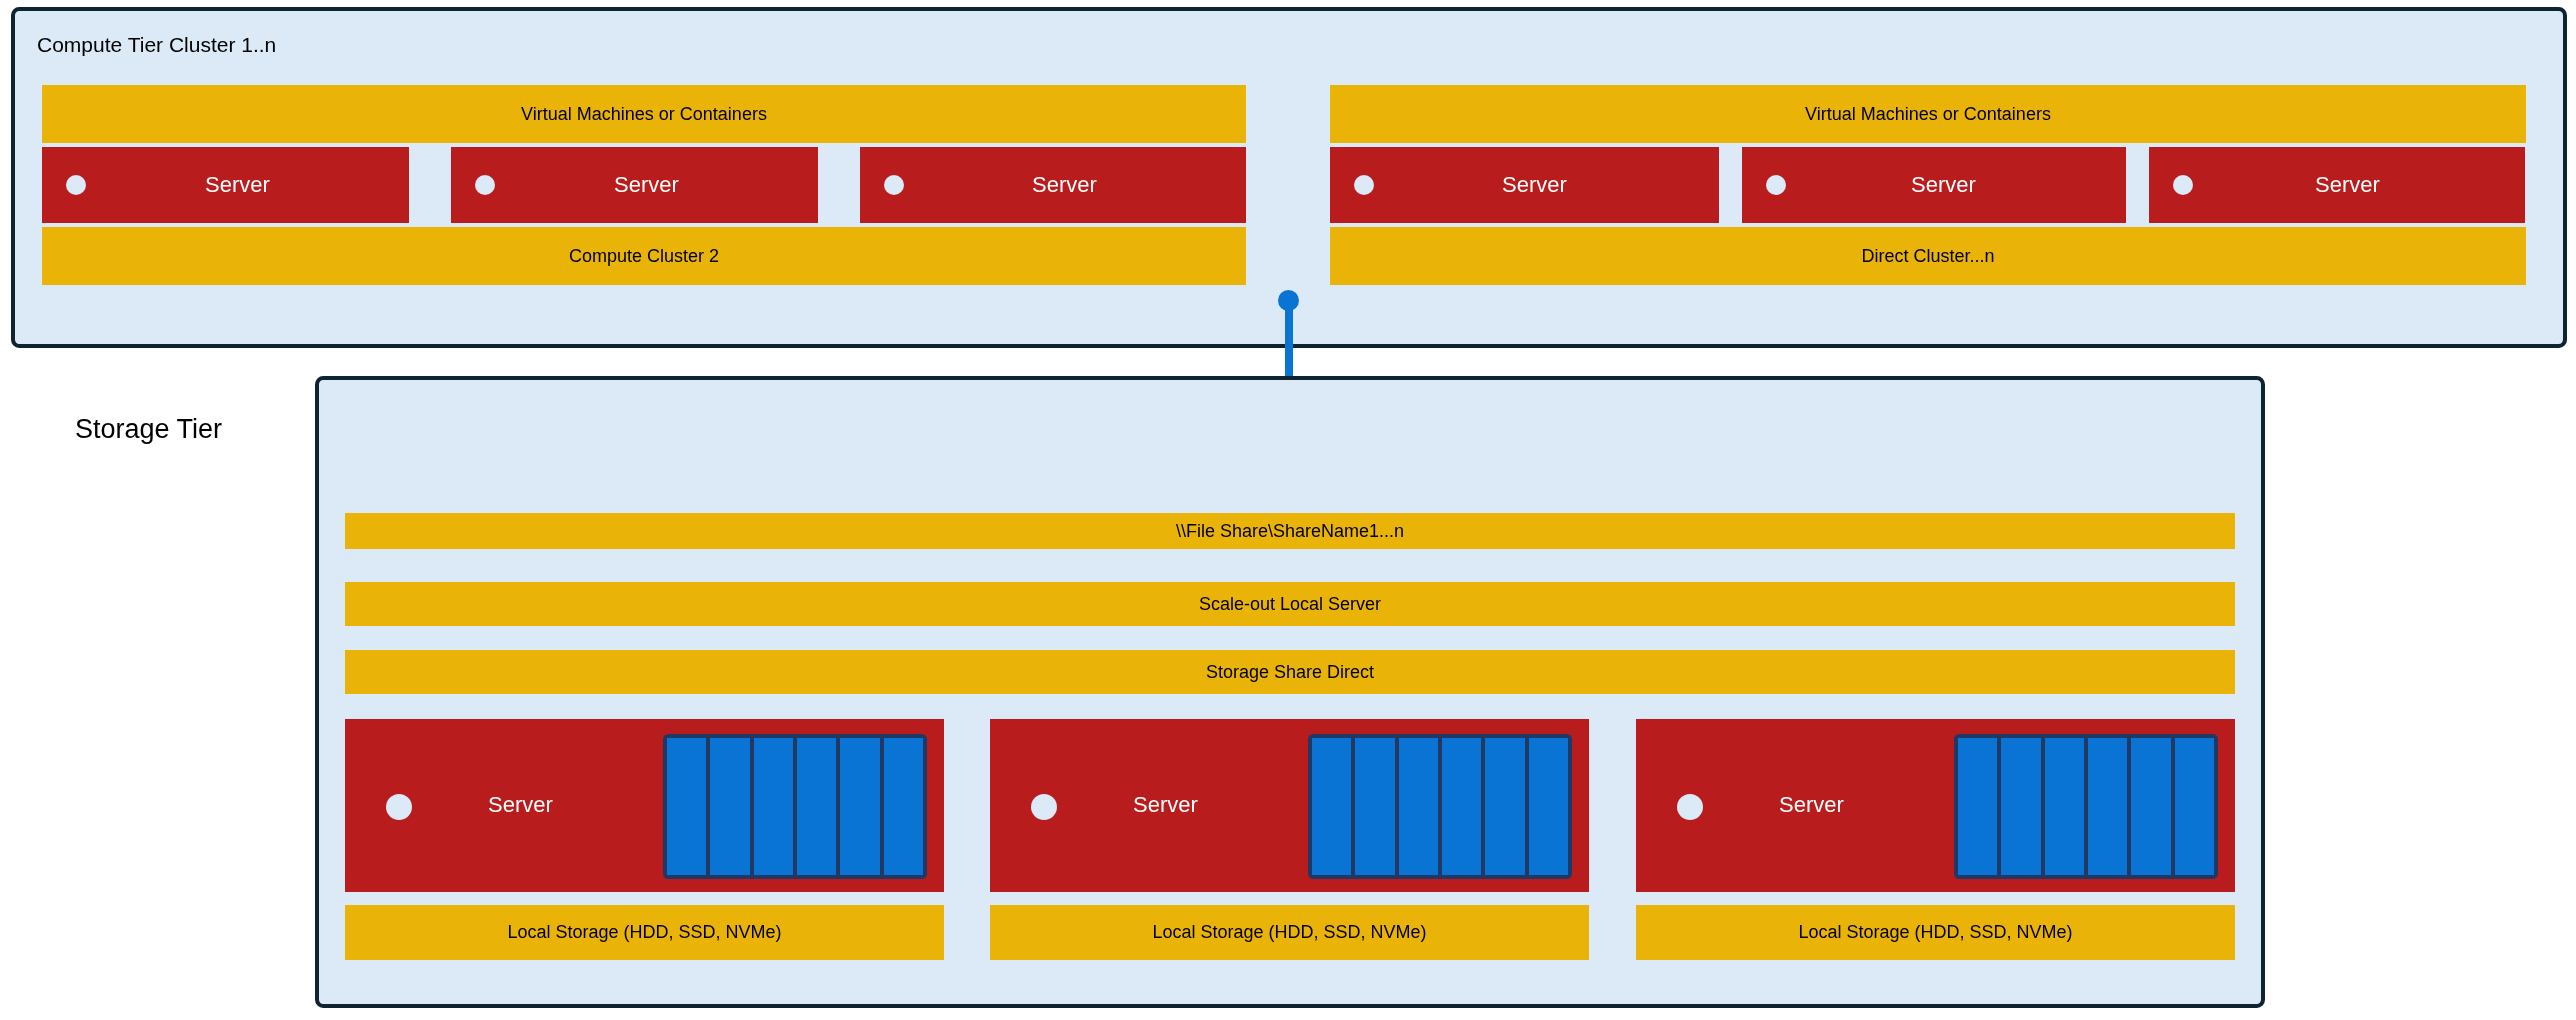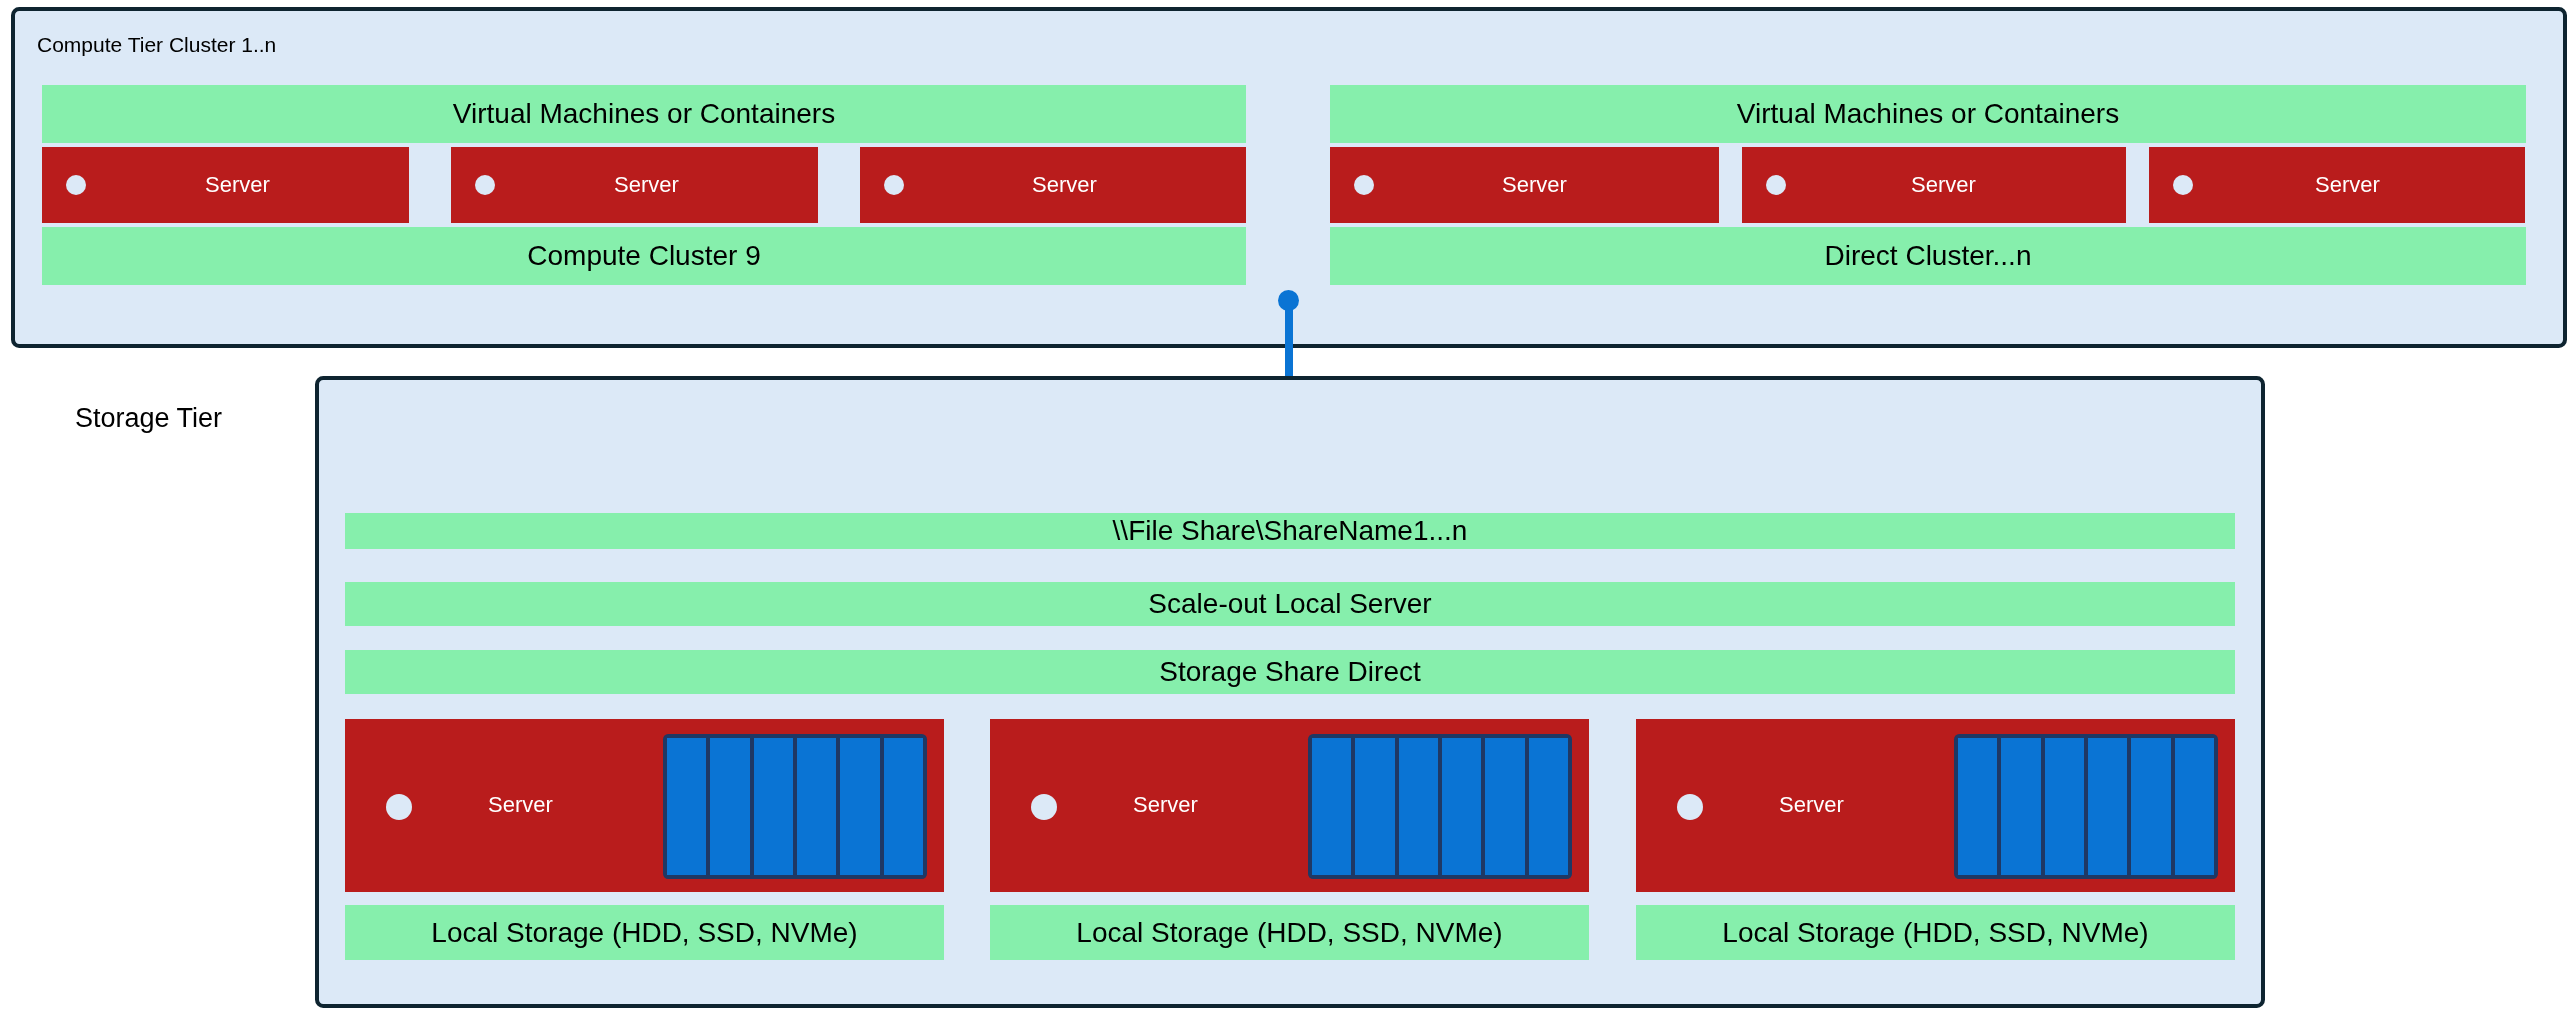--- a/index.html
+++ b/index.html
@@ -37,28 +37,28 @@
   }
 
   .tier-title {
     position: absolute;
     font-size: 21px;
     color: #000000;
     line-height: 1;
     white-space: nowrap;
   }
   #compute-tier-title { left: 37px; top: 34px; }
-  #storage-tier-title { left: 75px; top: 405px; font-size: 27px; }
+  #storage-tier-title { left: 75px; top: 416px; font-size: 27px; }
 
   
   .band {
     position: absolute;
-    background: #86efac;
+    background: #eab308;
     color: #000000;
-    font-size: 28px;
+    font-size: 18px;
     display: flex;
     align-items: center;
     justify-content: center;
     box-sizing: border-box;
     text-align: center;
   }
 
   
   .server-box {
     position: absolute;
@@ -128,21 +128,21 @@
 <div class="server-box" style="left:451px; top:147px; width:367px; height:76px;">
   <div class="server-led" style="left:24px; top:28px; width:20.4px; height:20.4px;"></div>
   <div class="server-label" style="left:163px; top:25px;">Server</div>
 </div>
 
 <div class="server-box" style="left:860px; top:147px; width:386px; height:76px;">
   <div class="server-led" style="left:24px; top:28px; width:20.4px; height:20.4px;"></div>
   <div class="server-label" style="left:172px; top:25px;">Server</div>
 </div>
 
-<div class="band" style="left:42px; top:227px; width:1204px; height:58px;">Compute Cluster 9</div>
+<div class="band" style="left:42px; top:227px; width:1204px; height:58px;">Compute Cluster 2</div>
 
 <div class="band" style="left:1330px; top:85px; width:1196px; height:58px;">Virtual Machines or Containers</div>
 
 <div class="server-box" style="left:1330px; top:147px; width:389px; height:76px;">
   <div class="server-led" style="left:24px; top:28px; width:20.4px; height:20.4px;"></div>
   <div class="server-label" style="left:172px; top:25px;">Server</div>
 </div>
 
 <div class="server-box" style="left:1742px; top:147px; width:384px; height:76px;">
   <div class="server-led" style="left:24px; top:28px; width:20.4px; height:20.4px;"></div>

